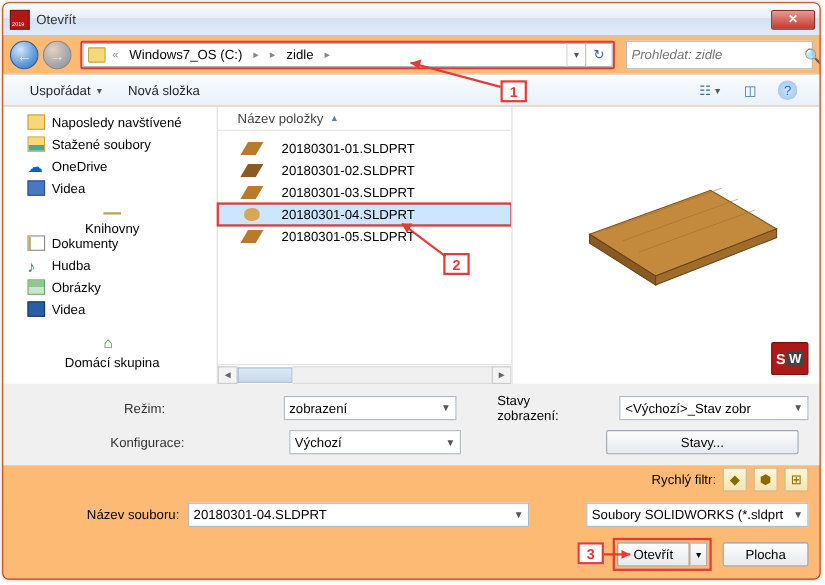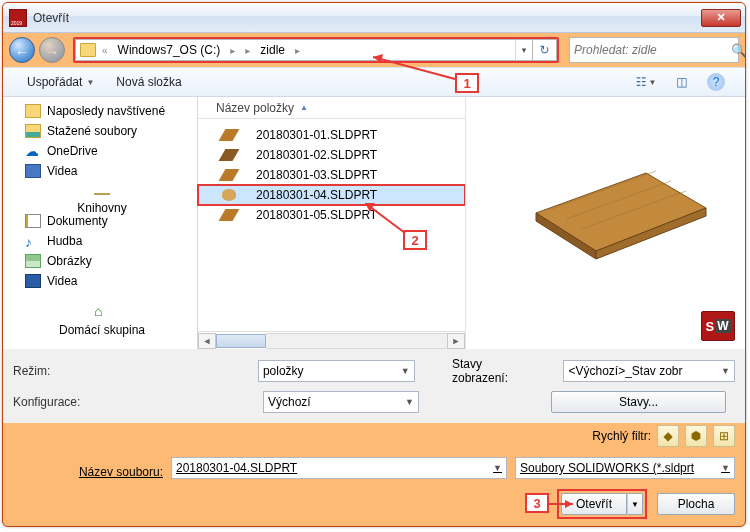--- a/index.html
+++ b/index.html
@@ -59,30 +59,30 @@
 .hscroll .arrow { width:18px; height:16px; border:1px solid #c8c8c8; background:#f4f4f4; display:flex; align-items:center; justify-content:center; font-size:9px; color:#666; }
 .hscroll .track { flex:1; background:#f0f0f0; height:16px; border-top:1px solid #d9d9d9; border-bottom:1px solid #d9d9d9; }
 .hscroll .thumb { width:50px; height:14px; background:linear-gradient(#dde9f6,#c7d8ec); border:1px solid #9bb4d1; margin:0; }
 .preview { width:280px; background:#fff; border-left:1px solid #e3e3e3; display:flex; align-items:center; justify-content:center; position:relative; }
 .wood { width:220px; height:140px; position:relative; }
 .wood svg { width:100%; height:100%; }
 .sw-badge { position:absolute; right:10px; bottom:8px; width:34px; height:30px; background:#b01818; border:1px solid #7a0f0f; color:#fff; font-weight:bold; display:flex; align-items:center; justify-content:center; font-size:13px; border-radius:2px; }
 .sw-badge .w { color:#fff; background:#444; padding:0 2px; margin-left:1px; }
 .options { padding:8px 10px 4px 10px; background:#f0f0f0; }
 .opt-row { display:flex; align-items:center; margin-bottom:6px; }
-.opt-label { width:250px; text-align:left; padding-right:8px; color:#333; }
+.opt-label { width:250px; text-align:center; padding-right:8px; color:#333; }
 .combo { display:flex; align-items:center; height:22px; background:#fff; border:1px solid #aeb8c4; padding:0 4px; min-width:150px; }
 .combo .drop { margin-left:auto; font-size:9px; color:#555; padding-left:6px; }
 .btn { height:22px; border:1px solid #9da8b6; background:linear-gradient(#fdfdfd,#e6e9ee); padding:0 14px; display:flex; align-items:center; border-radius:2px; }
 .qf-row { display:flex; justify-content:flex-end; align-items:center; gap:6px; padding:2px 10px 6px; }
 .qf-ico { width:22px; height:22px; border:1px solid #c9c093; background:linear-gradient(#fff7dc,#f2e5ae); display:flex; align-items:center; justify-content:center; font-size:12px; color:#8a6a00; border-radius:2px; }
-.bottom-row { display:flex; align-items:flex-end; padding:4px 10px 6px; gap:8px;text-decoration:underline; }
+.bottom-row { display:flex; align-items:center; padding:4px 10px 6px; gap:8px; }
 .fname-label { width:150px; text-align:right; }
 .fname-combo { flex:1; }
-.filter-combo { width:220px; }
+.filter-combo { width:202px;margin-left:44px; }
 .action-row { display:flex; justify-content:flex-end; align-items:center; gap:10px; padding:4px 10px 10px; }
 .open-btn-group { display:flex; border:2px solid #e53935; padding:2px; }
 .open-btn-group .btn { border-radius:2px 0 0 2px; }
 .open-btn-group .split { width:16px; border:1px solid #9da8b6; border-left:1px solid #c6ccd4; background:linear-gradient(#fdfdfd,#e6e9ee); display:flex; align-items:center; justify-content:center; font-size:8px; border-radius:0 2px 2px 0; }
 .callout { position:absolute; width:24px; height:20px; border:2px solid #e53935; color:#e53935; background:#fff; display:flex; align-items:center; justify-content:center; font-weight:bold; font-size:13px; }
 .arrow-ann { position:absolute; pointer-events:none; }
 </style>
 </head>
 <body>
 
@@ -226,21 +226,21 @@
         </svg>
       </div>
       <div class="sw-badge">S<span class="w">W</span></div>
     </div>
   </div>
 
   <div class="options">
     <div class="opt-row">
       <div class="opt-label">Režim:</div>
       <div class="combo" style="width:160px">
-          <span>položky</span>
+          <span>zobrazení</span>
           <span class="drop">▼</span>
         </div>
       <div style="width:38px"></div>
       <div style="padding-right:24px">Stavy zobrazení:</div>
       <div class="combo" style="width:175px">
           <span>&lt;Výchozí&gt;_Stav zobr</span>
           <span class="drop">▼</span>
         </div>
     </div>
     <div class="opt-row">

